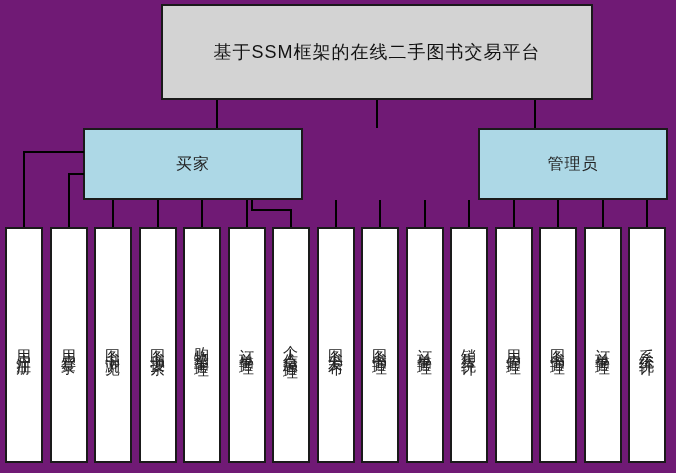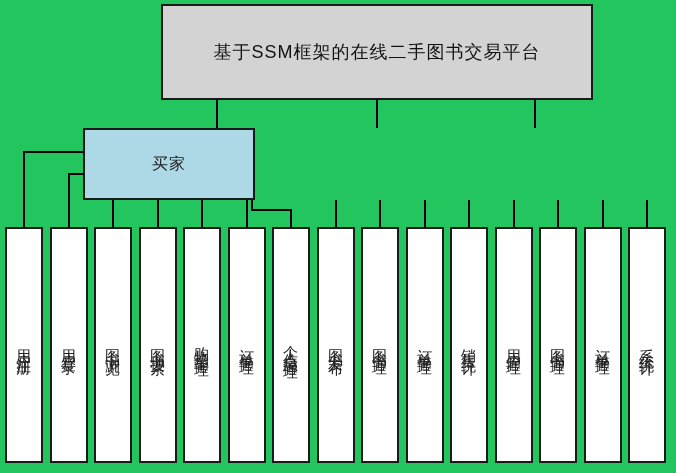--- a/index.html
+++ b/index.html
@@ -3,21 +3,21 @@
 <meta charset="utf-8">
 <style>
   html,body{margin:0;padding:0;background:#ffffff;}
   body{
     font-family:"Liberation Sans","DejaVu Sans",sans-serif;
     color:#000;
   }
   #canvas{
     position:relative;
     width:676px;height:473px;
-    background:#22c55e;
+    background:#701a75;
     overflow:hidden;
   }
   .node{
     position:absolute;
     box-sizing:border-box;
     border:2px solid #1a1a1a;
     display:flex;
     align-items:center;
     justify-content:center;
     text-align:center;
@@ -29,21 +29,21 @@
     letter-spacing:1px;
     color:#111;
   }
   .group-node{
     top:128px;height:72px;
     background:#add8e6;
     font-size:16px;
     letter-spacing:1px;
     color:#222;
   }
-  .group-buyer{left:83px;width:172px;}
+  .group-buyer{left:83px;width:220px;}
   .group-seller{left:282px;width:188px;}
   .group-admin{left:478px;width:190px;}
   .leaf-node{
     top:227px;height:236px;width:38px;
     background:#ffffff;
   }
   .leaf-node .vtext{
     writing-mode:vertical-rl;
     text-orientation:upright;
     font-size:15px;
@@ -66,20 +66,23 @@
   <div class="node root-node">
     <span>基于SSM框架的在线二手图书交易平台</span>
   </div>
 
   <div class="line vline" style="left:216px;top:100px;height:28px;"></div>
   <div class="line vline" style="left:376px;top:100px;height:28px;"></div>
   <div class="line vline" style="left:534px;top:100px;height:28px;"></div>
 
   <div class="node group-node group-buyer">
     <span>买家</span>
+  </div>
+  <div class="node group-node group-admin">
+    <span>管理员</span>
   </div>
 
   <div class="line hline" style="left:23px;top:151px;width:61px;"></div>
   <div class="line vline" style="left:23px;top:151px;height:76px;"></div>
   <div class="line hline" style="left:68px;top:173px;width:16px;"></div>
   <div class="line vline" style="left:68px;top:173px;height:54px;"></div>
 
   <div class="line vline" style="left:112px;top:200px;height:27px;"></div>
   <div class="line vline" style="left:157px;top:200px;height:27px;"></div>
   <div class="line vline" style="left:201px;top:200px;height:27px;"></div>

